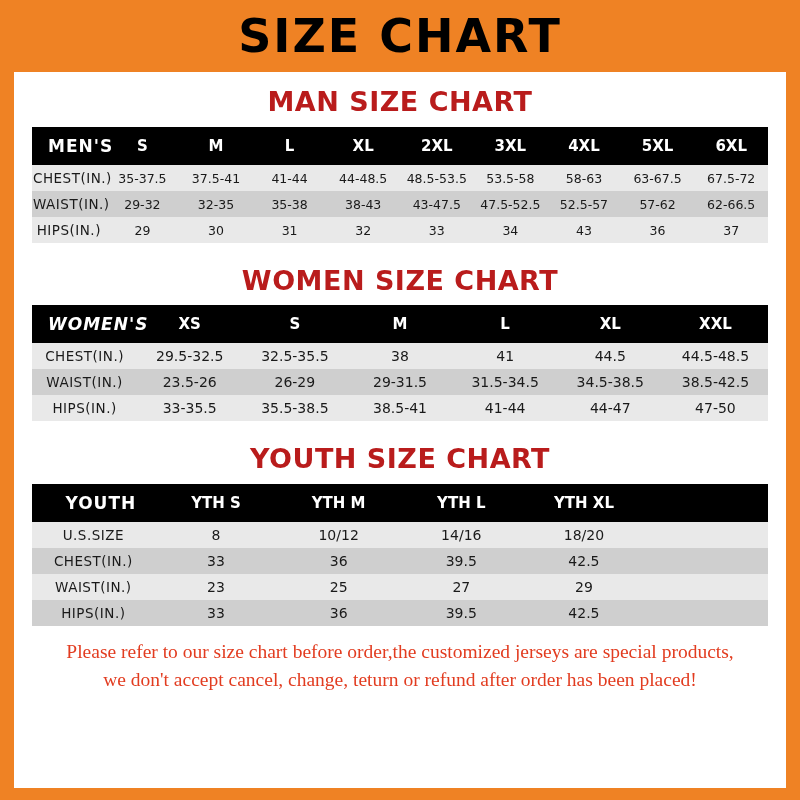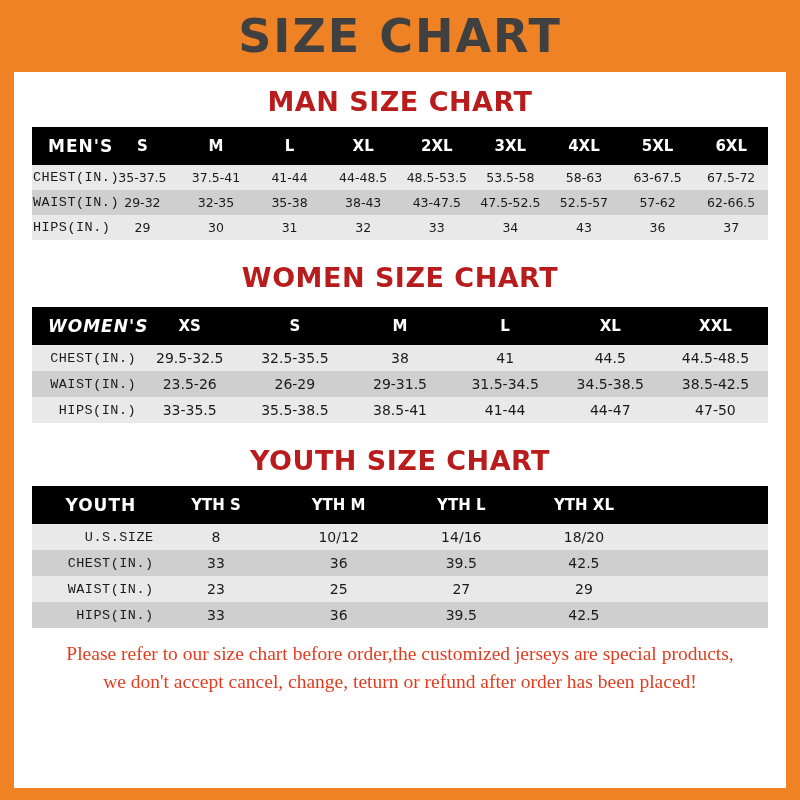--- a/index.html
+++ b/index.html
@@ -28,35 +28,35 @@
     display: flex;
     align-items: center;
     justify-content: center;
     margin: 0 -14px;
   }
   .top-banner .title {
     font-family: "DejaVu Sans", sans-serif;
     font-weight: bold;
     font-size: 46px;
     letter-spacing: 2px;
-    color: #404040;
+    color: #000000;
   }
   .content {
     padding: 0 18px;
   }
   .section-title {
     text-align: center;
     font-family: "DejaVu Sans", sans-serif;
     font-weight: bold;
     font-size: 27px;
     color: #b91c1c;
     letter-spacing: 0.5px;
   }
   .t1 { margin-top: 14px; margin-bottom: 10px; }
-  .t2 { margin-top: 22px; margin-bottom: 14px; }
+  .t2 { margin-top: 22px; margin-bottom: 9px; }
   .t3 { margin-top: 22px; margin-bottom: 10px; }
 
   table.size-table {
     border-collapse: collapse;
     width: 100%;
     table-layout: fixed;
   }
   table.size-table td {
     text-align: center;
     font-family: "DejaVu Sans", sans-serif;
@@ -72,25 +72,24 @@
     font-size: 15px;
     padding: 9px 1px;
   }
   table.size-table thead td.corner {
     text-align: center;
     padding-left: 16px;
     letter-spacing: 1px;
     font-size: 17px;
   }
   table.size-table tbody td.rowhead {
-    text-align: right;
+    text-align: center;
     font-size: 13.5px;
     letter-spacing: 0.5px;
     color: #1a1a1a;
-    font-family: Liberation Mono, monospace;
   }
   tr.band-light td { background: #e9e9e9; }
   tr.band-dark td { background: #cfcfcf; }
 
   .men td.rowhead { font-size: 13.5px; }
   .men tbody td { font-size: 12.5px; }
   .women tbody td { font-size: 14px; }
   .women thead td { font-size: 17px; }
   .women thead td.corner { font-size: 18px; font-style: italic; }
   .youth tbody td { font-size: 14px; }

